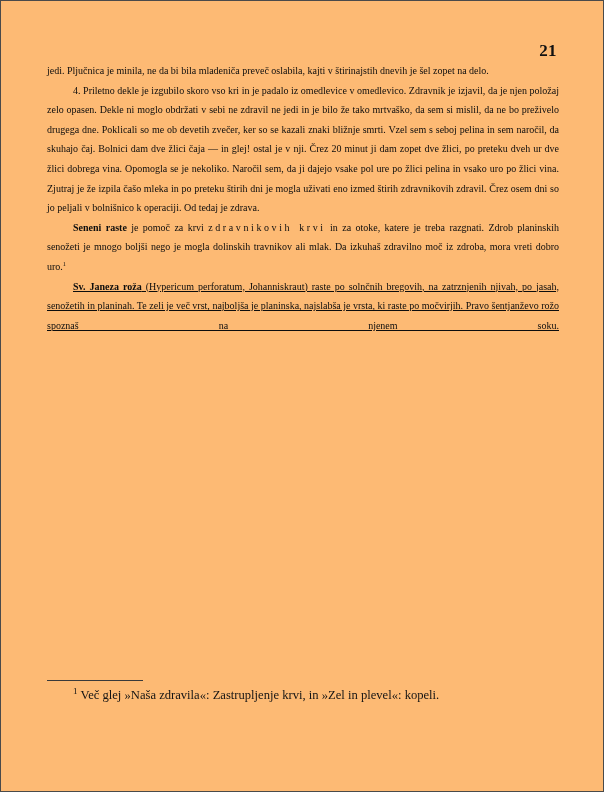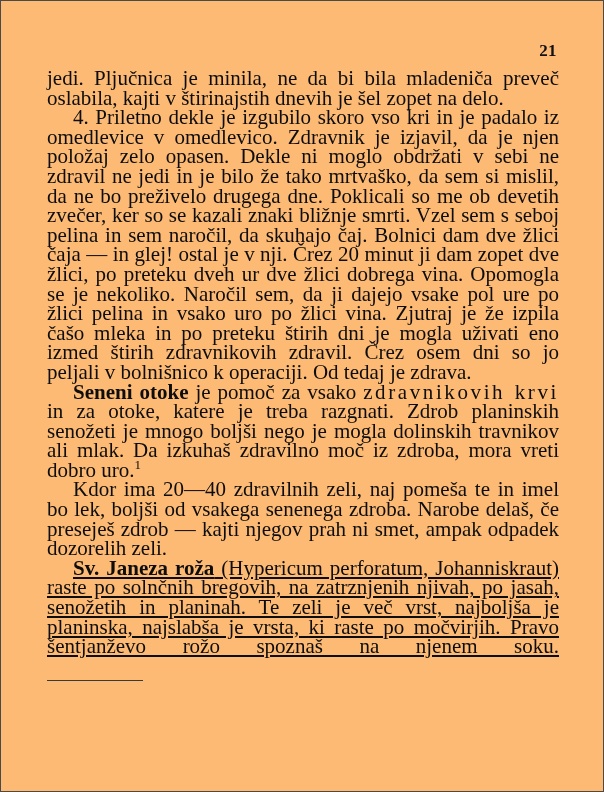--- a/index.html
+++ b/index.html
@@ -25,23 +25,23 @@
     right: 46px;
     top: 40px;
     font-size: 17px;
     font-weight: bold;
     color: #111;
     letter-spacing: 0.4px;
   }
   .body {
     position: absolute;
     left: 46px;
-    top: 68px;
+    top: 60px;
     width: 512px;
-    font-size: 21px;
+    font-size: 10px;
     line-height: 19.6px;
     color: #0d0d0d;
     text-align: justify;
     -webkit-hyphens: none;
     hyphens: none;
   }
   .para {
     margin: 0;
     text-indent: 0;
     text-align: justify;
@@ -92,21 +92,26 @@
 </head>
 <body>
 
 <div class="page">
 
   <div class="folio">21</div>
 
   <div class="body">
       <p class="para"><span>jedi. Pljučnica je minila, ne da bi bila mladeniča preveč oslabila, kajti v štirinajstih dnevih je šel zopet na delo.</span></p>
       <p class="para indent"><span>4. Priletno dekle je izgubilo skoro vso kri in je padalo iz omedlevice v omedlevico. Zdravnik je izjavil, da je njen položaj zelo opasen. Dekle ni moglo obdržati v sebi ne zdravil ne jedi in je bilo že tako mrtvaško, da sem si mislil, da ne bo preživelo drugega dne. Poklicali so me ob devetih zvečer, ker so se kazali znaki bližnje smrti. Vzel sem s seboj pelina in sem naročil, da skuhajo čaj. Bolnici dam dve žlici čaja — in glej! ostal je v nji. Črez 20 minut ji dam zopet dve žlici, po preteku dveh ur dve žlici dobrega vina. Opomogla se je nekoliko. Naročil sem, da ji dajejo vsake pol ure po žlici pelina in vsako uro po žlici vina. Zjutraj je že izpila čašo mleka in po preteku štirih dni je mogla uživati eno izmed štirih zdravnikovih zdravil. Črez osem dni so jo peljali v bolnišnico k operaciji. Od tedaj je zdrava.</span></p>
-      <p class="para indent"><span class="b">Seneni otoke</span><span> je pomoč za vsako </span><span class="sp">zdravnikovih krvi</span><span> in za otoke, katere je treba razgnati. Zdrob planinskih senožeti je mnogo boljši nego je mogla dolinskih travnikov ali mlak. Da izkuhaš zdravilno moč iz zdroba, mora vreti dobro uro.</span><sup>1</sup></p>
-      <p class="para indent"><span>Kdor ima 20—40 zdravilnih zeli, naj pomeša te in imel bo lek, boljši od vsakega senenega zdroba. Narobe delaš, če preseješ zdrob — kajti njegov prah ni smet, ampak odpadek dozorelih zeli.</span></p>
+      <p class="para indent"><span class="b">Seneni raste</span><span> je pomoč za krvi </span><span class="sp">zdravnikovih krvi</span><span> in za otoke, katere je treba razgnati. Zdrob planinskih senožeti je mnogo boljši nego je mogla dolinskih travnikov ali mlak. Da izkuhaš zdravilno moč iz zdroba, mora vreti dobro uro.</span><sup>1</sup></p>
       <p class="para indent full-justify"><span class="b">Sv. Janeza roža</span><span> (Hypericum perforatum, Johanniskraut) raste po solnčnih bregovih, na zatrznjenih njivah, po jasah, senožetih in planinah. Te zeli je več vrst, najboljša je planinska, najslabša je vrsta, ki raste po močvirjih. Pravo šentjanževo rožo spoznaš na njenem soku.</span></p>
     </div>
 
   <div class="fn-rule"></div>
 
+  <div class="footnote">
+    <span class="fn-first">
+      <span class="fn-mark">1</span>
+      <span>Več glej »Naša zdravila«: Zastrupljenje krvi, in »Zel in plevel«: kopeli.</span>
+    </span>
+  </div>
 
 </div>
 
 </body></html>

